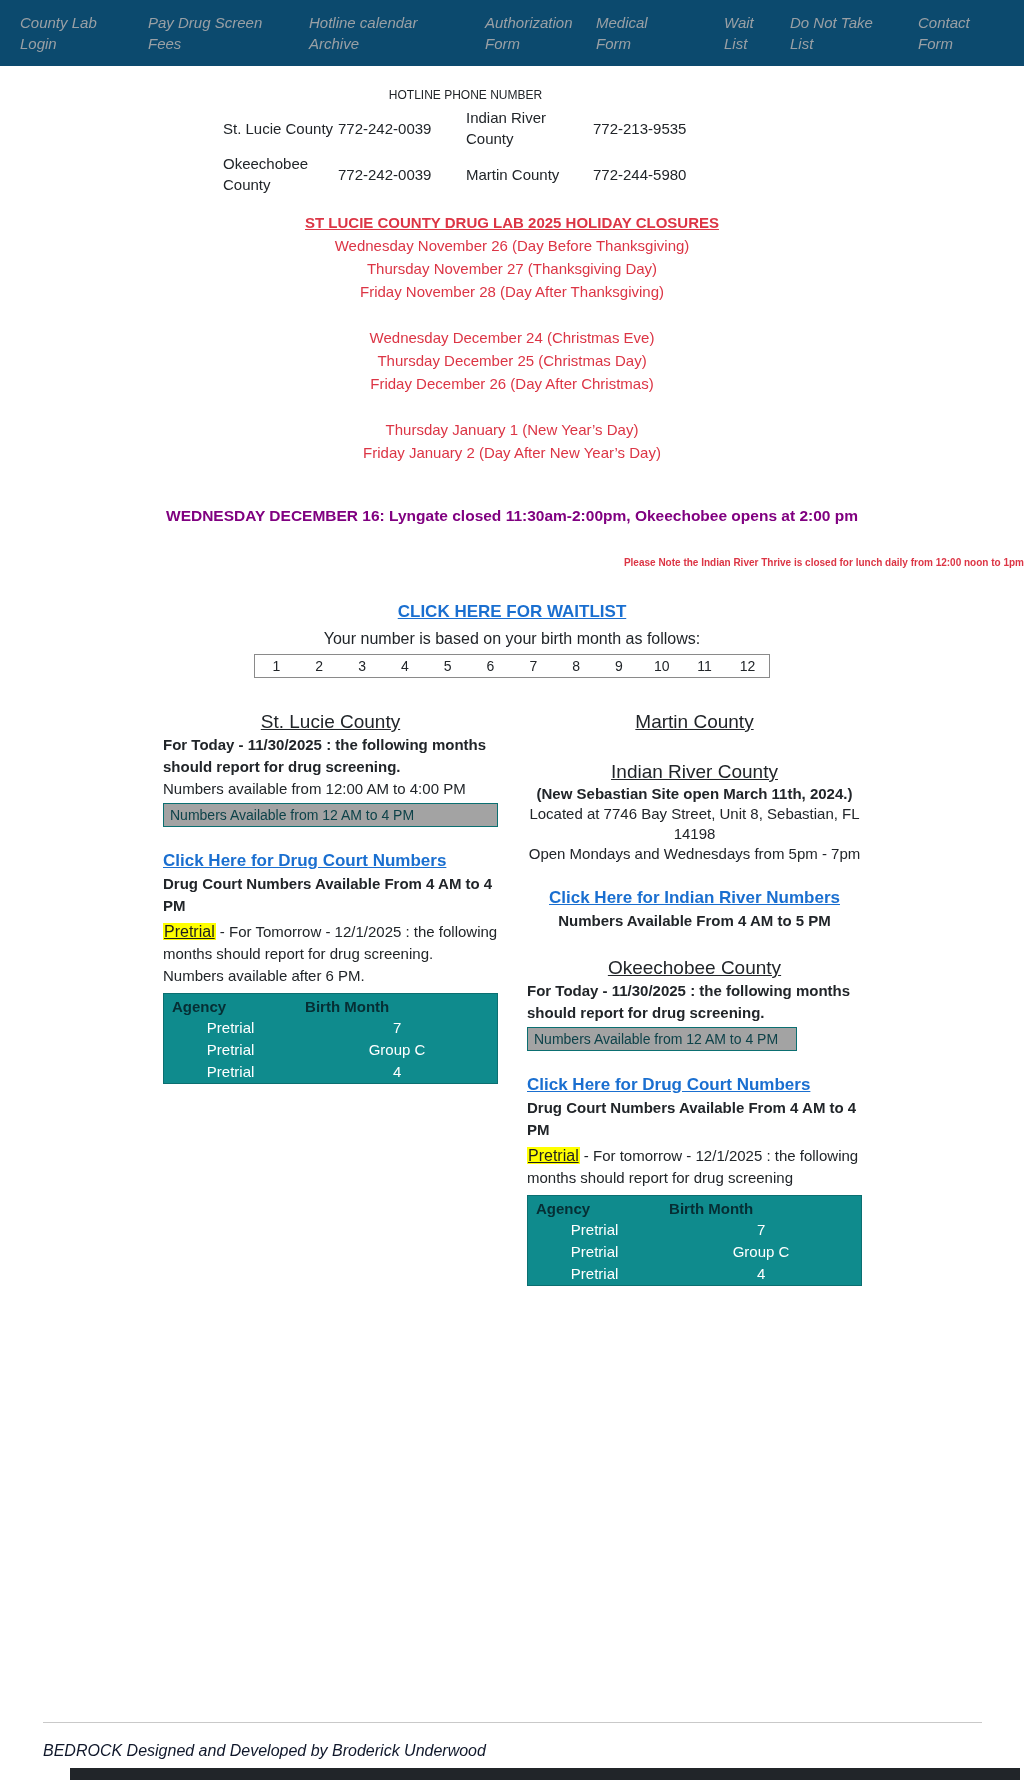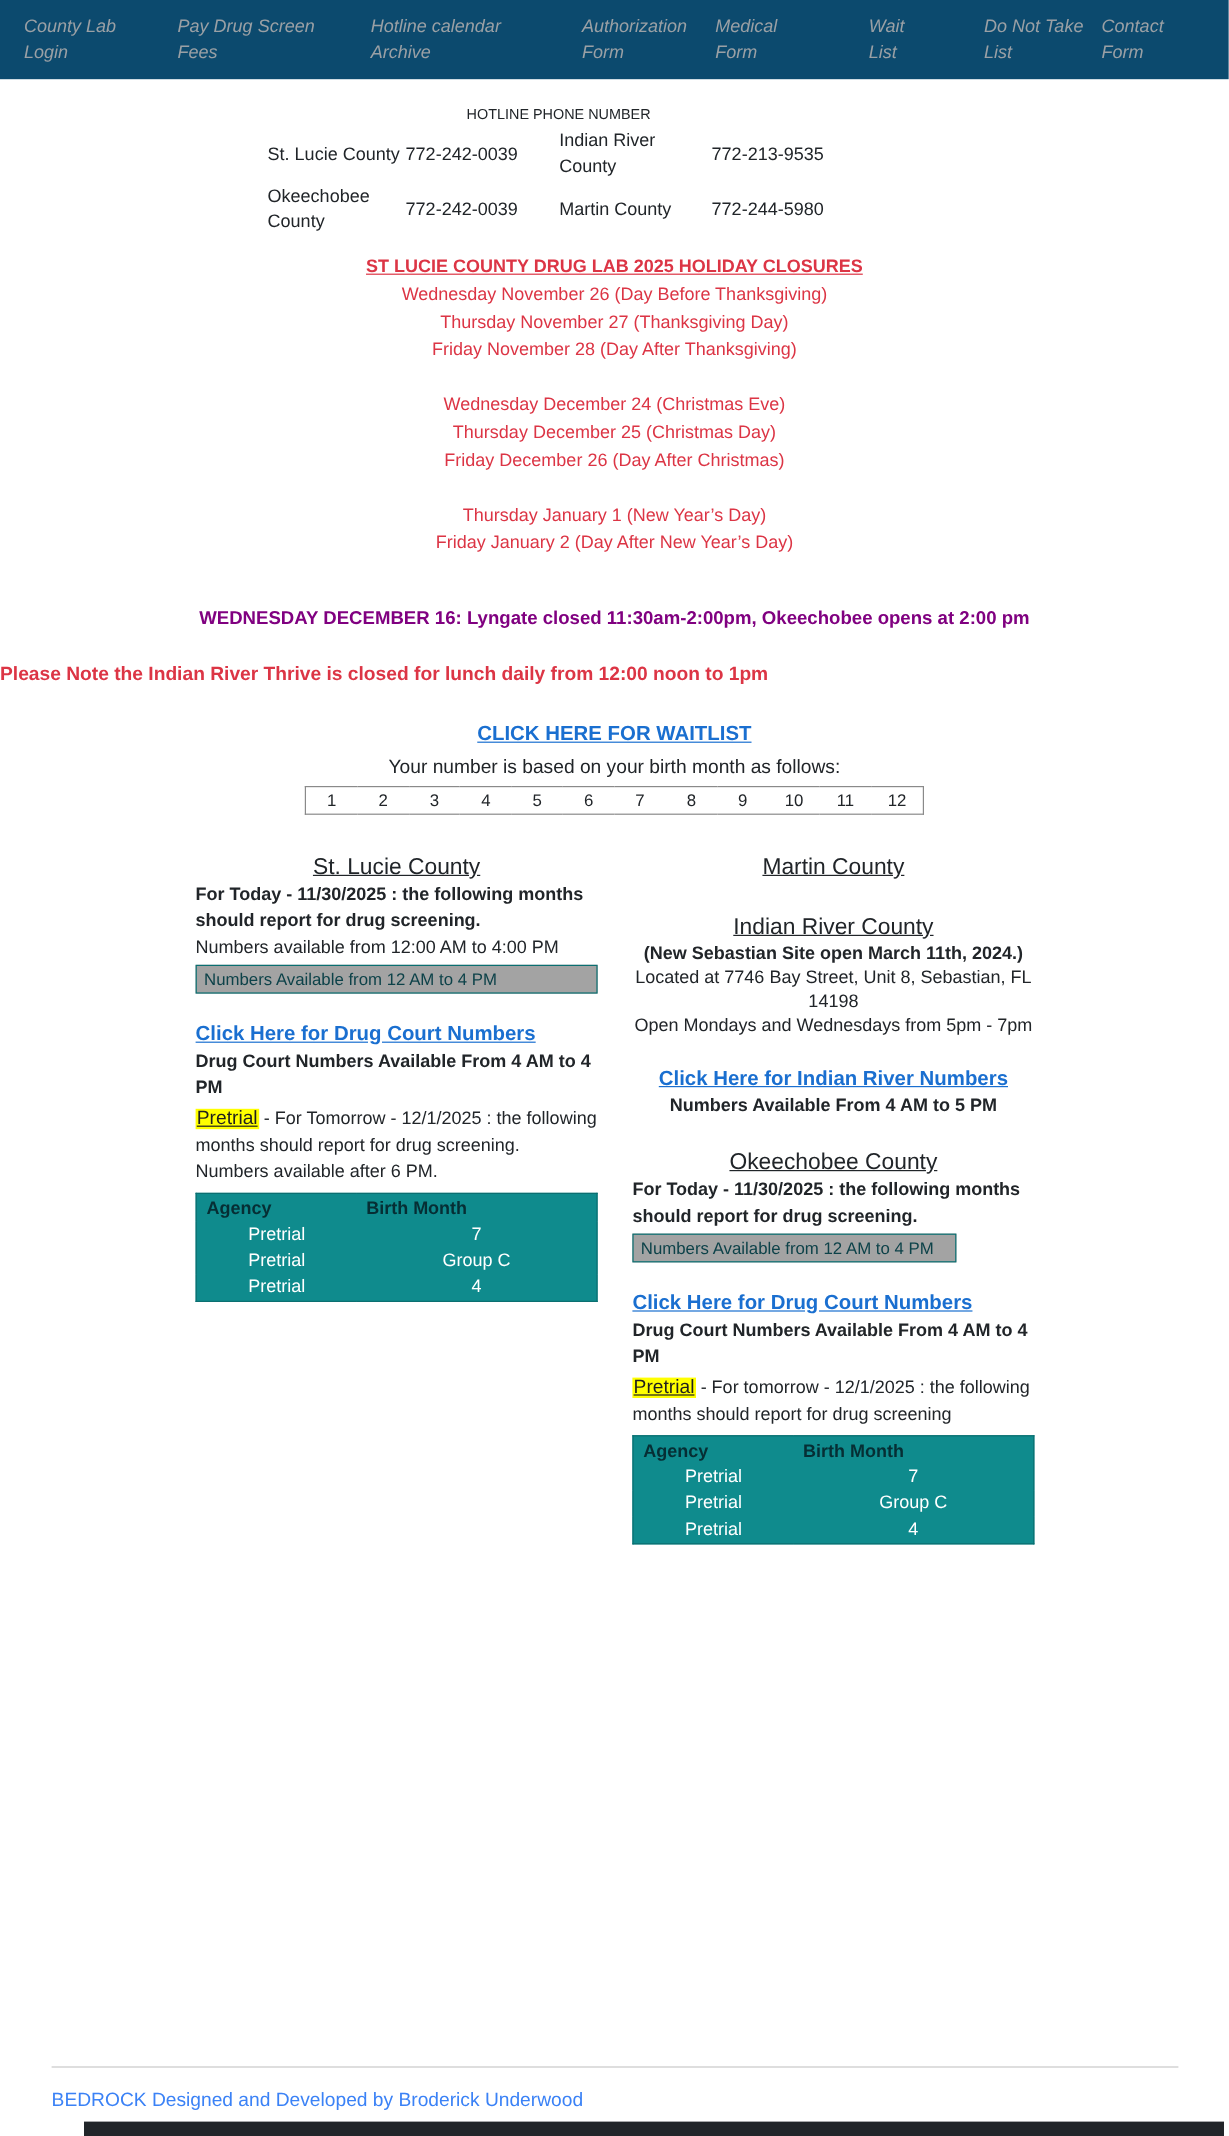--- a/index.html
+++ b/index.html
@@ -14,36 +14,36 @@
     position:absolute;top:12px;display:block;
     color:#9aa0a5;text-decoration:none;font-size:15px;line-height:21px;
   }
   .navbar a span{display:block;}
   .navbar a:nth-of-type(1){left:20px;width:100px;}
   .navbar a:nth-of-type(2){left:148px;width:120px;}
   .navbar a:nth-of-type(3){left:309px;width:135px;}
   .navbar a:nth-of-type(4){left:485px;width:100px;}
   .navbar a:nth-of-type(5){left:596px;width:70px;}
   .navbar a:nth-of-type(6){left:724px;width:45px;}
-  .navbar a:nth-of-type(7){left:820px;width:95px;}
+  .navbar a:nth-of-type(7){left:790px;width:95px;}
   .navbar a:nth-of-type(8){left:918px;width:70px;}
   
   .hotline-head{margin:22px 0 3px 223px;width:485px;text-align:center;font-size:12px;}
   .phone-table{margin-left:223px;width:485px;border-collapse:collapse;}
   .phone-table td{padding:2px 0;font-size:15px;line-height:21px;vertical-align:middle;text-align:left;}
   .phone-table .c1{width:115px;}
   .phone-table .c2{width:128px;}
   .phone-table .c3{width:127px;}
   
   .closures{margin-top:14px;text-align:center;color:#dc3545;font-size:15px;line-height:23px;}
   .closures-title{font-weight:bold;text-decoration:underline;}
   .closure-gap{height:23px;}
   
   .purple-note{margin-top:40px;text-align:center;color:#800080;font-weight:bold;font-size:15.5px;line-height:23px;}
-  .red-note{margin-top:24px;text-align:left;color:#dc3545;font-weight:bold;font-size:16px;line-height:23px;}
+  .red-note{margin-top:24px;text-align:right;color:#dc3545;font-weight:bold;font-size:10px;line-height:23px;}
   
   .waitlist{margin-top:26px;text-align:center;line-height:24px;}
   .waitlist a{color:#1a6fd0;font-weight:bold;font-size:17px;text-decoration:underline;}
   .birth-intro{margin-top:4px;text-align:center;font-size:16px;line-height:22px;}
   .month-table{margin:4px auto 0;width:516px;border:1px solid #8a8a8a;border-collapse:collapse;}
   .month-table td{width:43px;text-align:center;font-size:14px;padding:3px 0;color:#212529;}
   
   .columns{display:flex;margin:32px 0 0 163px;width:700px;gap:29px;align-items:flex-start;}
   .col{width:335px;}
   .col p{margin:0;}
@@ -65,21 +65,21 @@
   .hl{background:#ffff00;color:#1f1f1f;text-decoration:underline;font-size:16px;padding:0 1px;}
   .teal-table{
     width:100%;margin-top:6px;border-collapse:collapse;
     background:#0f8b8d;border:1px solid #0b6f71;color:#ffffff;font-size:15px;
   }
   .teal-table th{color:#062e34;text-align:left;font-size:15px;padding:4px 8px 2px;font-weight:bold;}
   .teal-table th.bm{width:60%;}
   .teal-table td{text-align:center;padding:2px 4px;line-height:18px;}
   
   .footer-hr{position:absolute;left:43px;width:939px;top:1722px;border-top:1px solid #c9c9c9;height:0;}
-  .footer-text{position:absolute;left:43px;top:1742px;font-size:16px;color:#3b82f6;}
+  .footer-text{position:absolute;left:43px;top:1742px;font-size:16px;color:#0f172a;font-style:italic;}
   .bottom-bar{position:absolute;left:70px;top:1768px;width:950px;height:12px;background:#212529;}
 </style>
 </head>
 <body>
 
 <nav class="navbar">
   <a href="#">
       <span>County Lab</span>
       <span>Login</span>
     </a>

